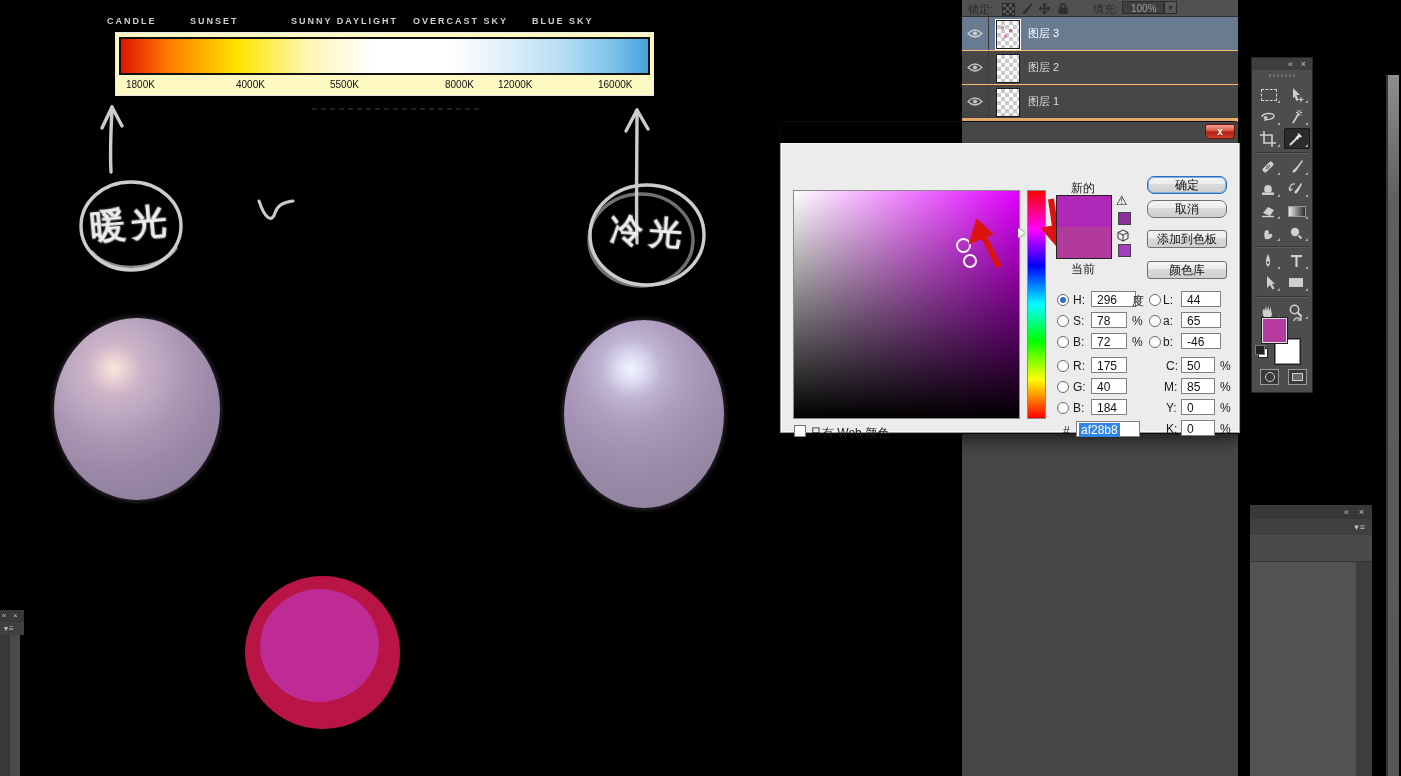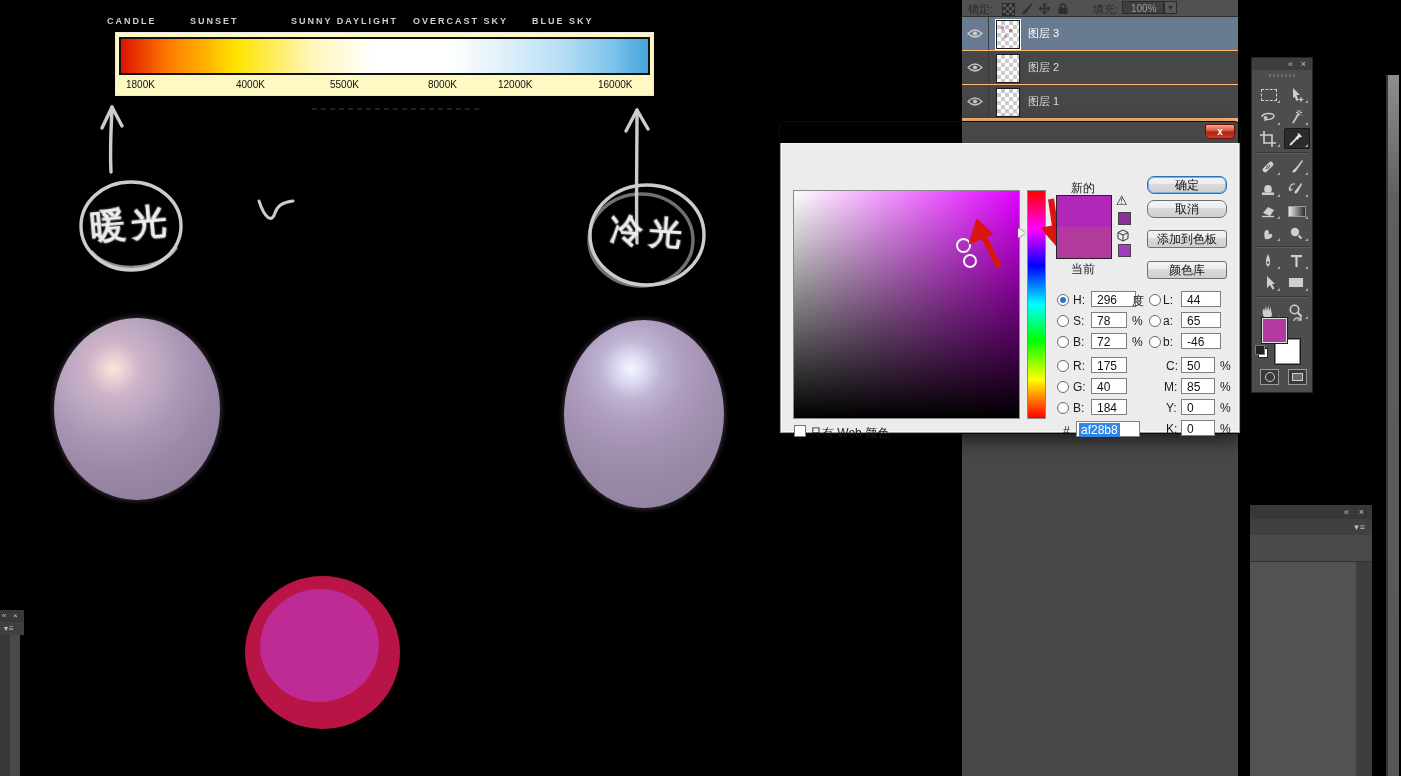--- a/index.html
+++ b/index.html
@@ -87,21 +87,21 @@
   <span class="temp-label" style="left:107px;">CANDLE</span>
   <span class="temp-label" style="left:190px;">SUNSET</span>
   <span class="temp-label" style="left:291px;">SUNNY DAYLIGHT</span>
   <span class="temp-label" style="left:413px;">OVERCAST SKY</span>
   <span class="temp-label" style="left:532px;">BLUE SKY</span>
   <div class="temp-box">
     <div class="temp-bar"></div>
     <span class="temp-tick" style="left:10px;">1800K</span>
     <span class="temp-tick" style="left:120px;">4000K</span>
     <span class="temp-tick" style="left:214px;">5500K</span>
-    <span class="temp-tick" style="left:312px;">8000K</span>
+    <span class="temp-tick" style="left:329px;">8000K</span>
     <span class="temp-tick" style="left:382px;">12000K</span>
     <span class="temp-tick" style="left:482px;">16000K</span>
   </div>
 </div>
 
 <div class="abs" style="left:312px;top:108px;width:168px;height:2px;opacity:.55;
             background:repeating-linear-gradient(90deg,#3d3d3d 0 5px,transparent 5px 9px);"></div>
 
 <svg class="abs" style="left:0;top:0;" width="962" height="560" viewBox="0 0 962 560">
   <g fill="none" stroke="#e9e9e9" stroke-width="3.4" stroke-linecap="round" opacity="0.88">

